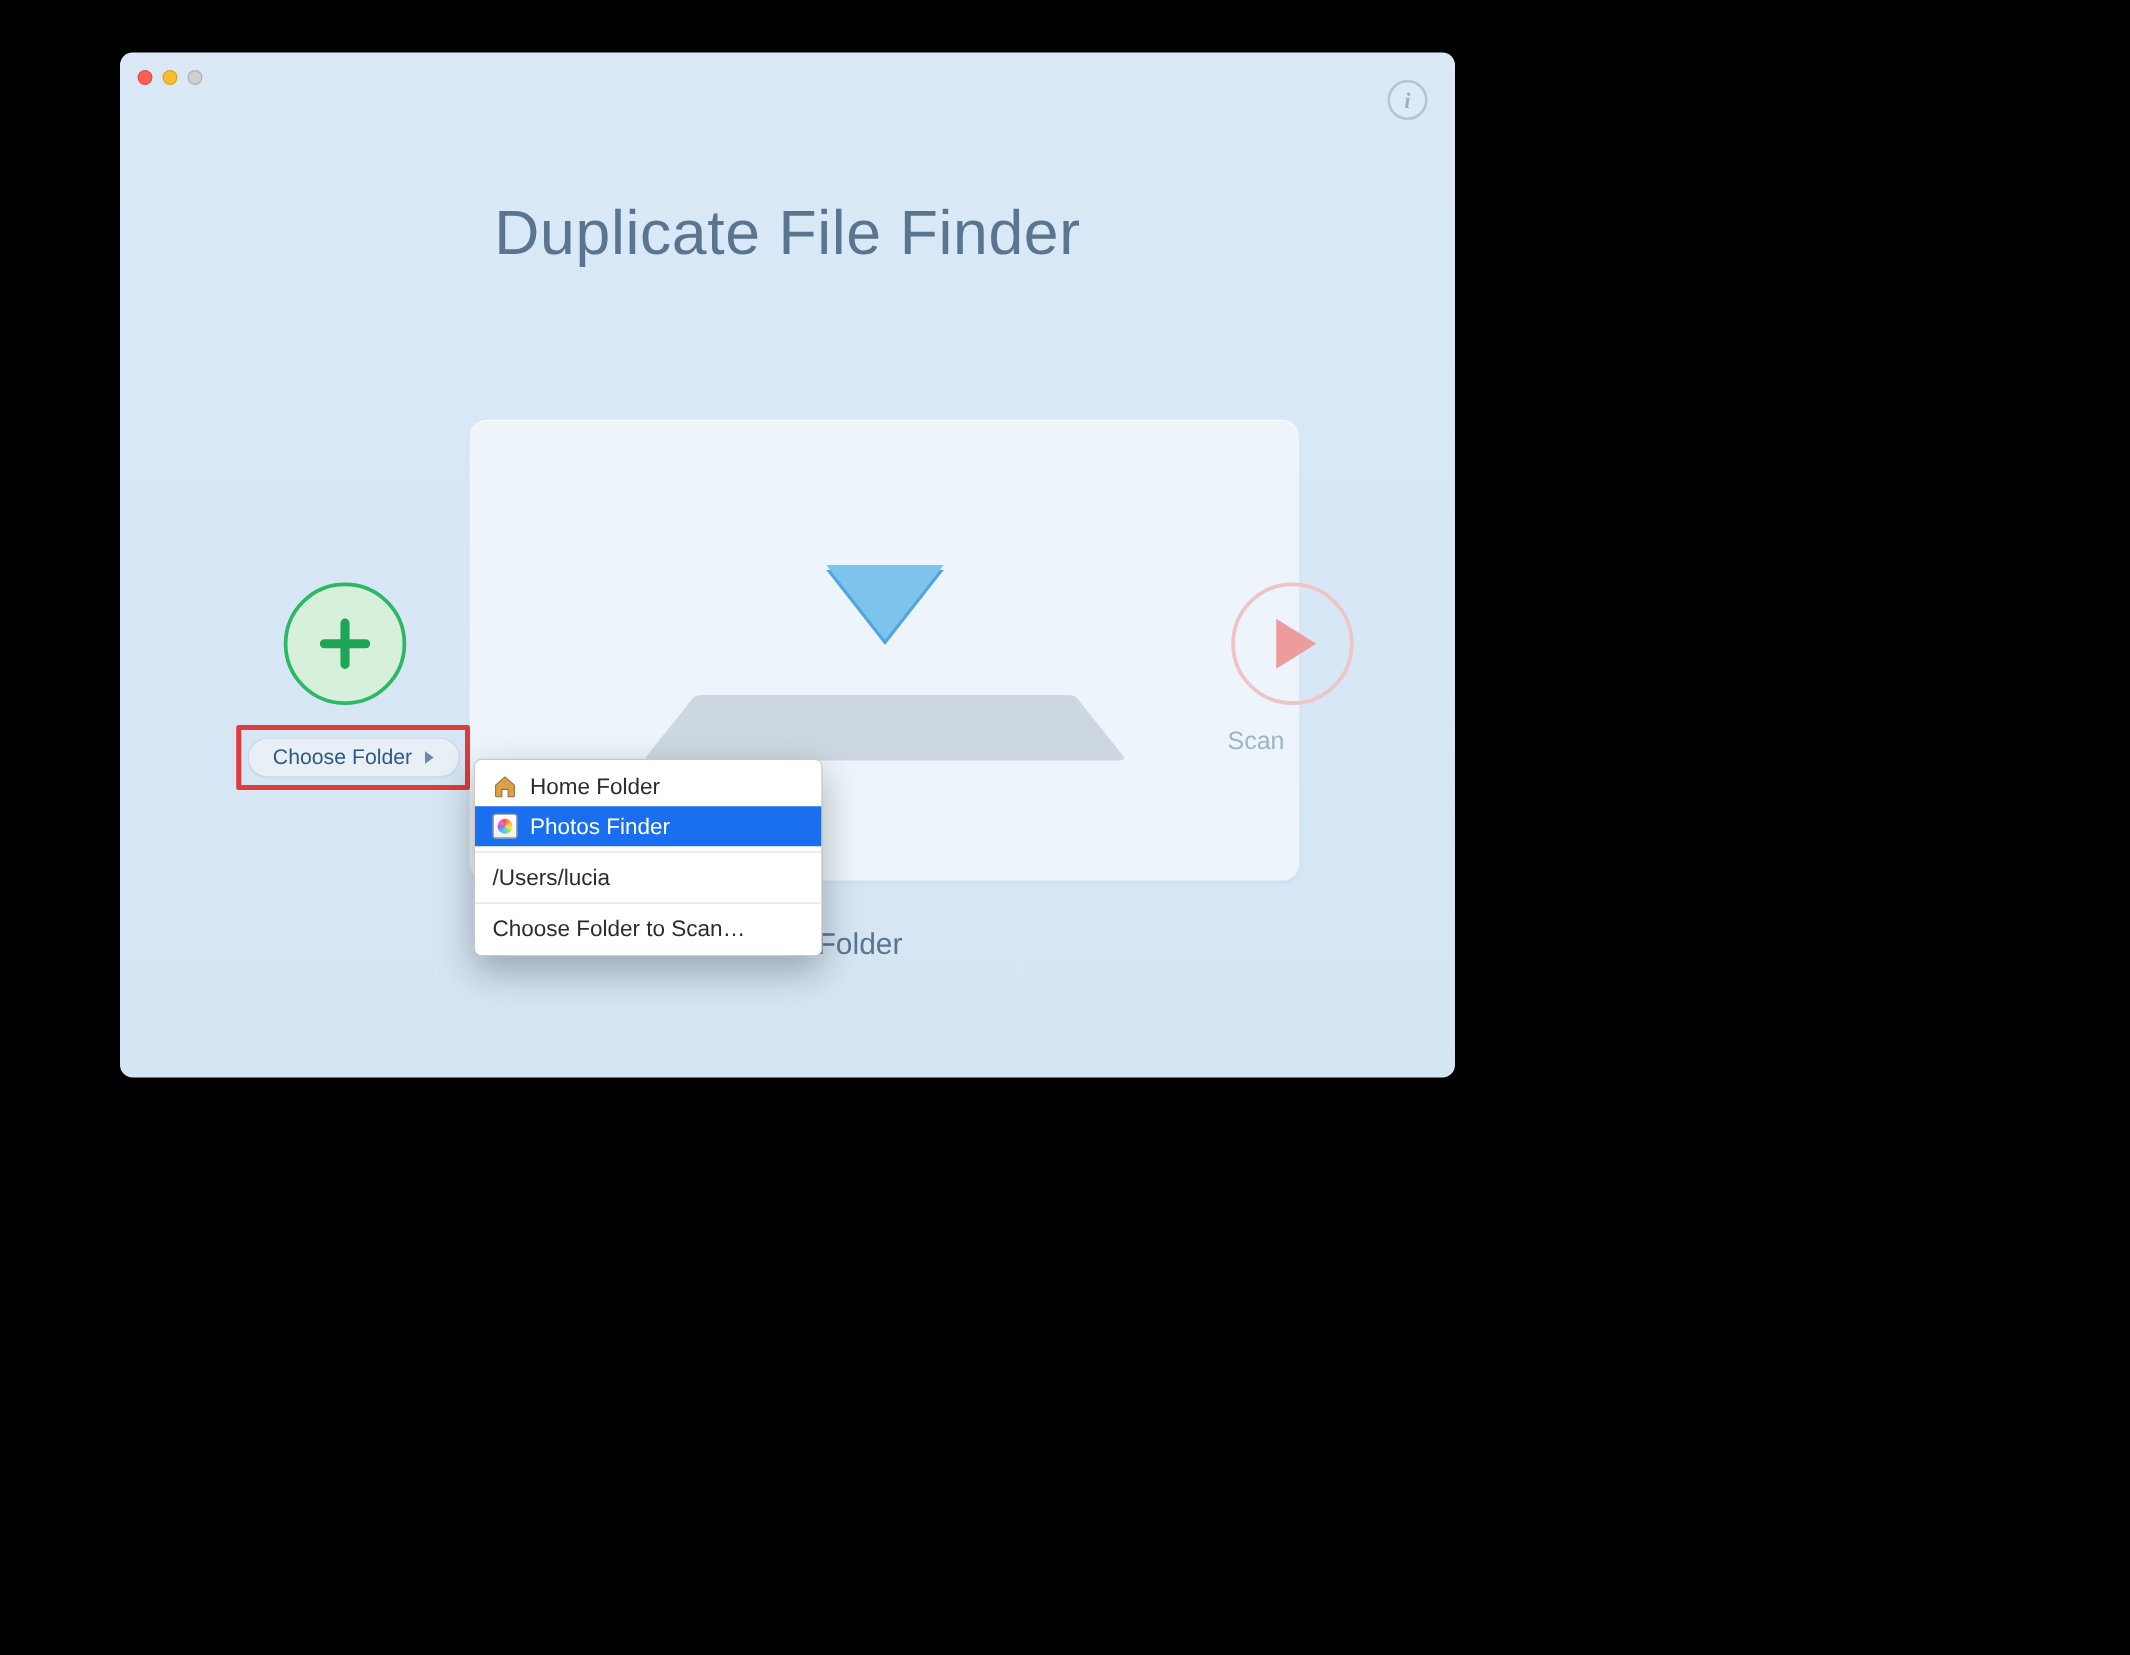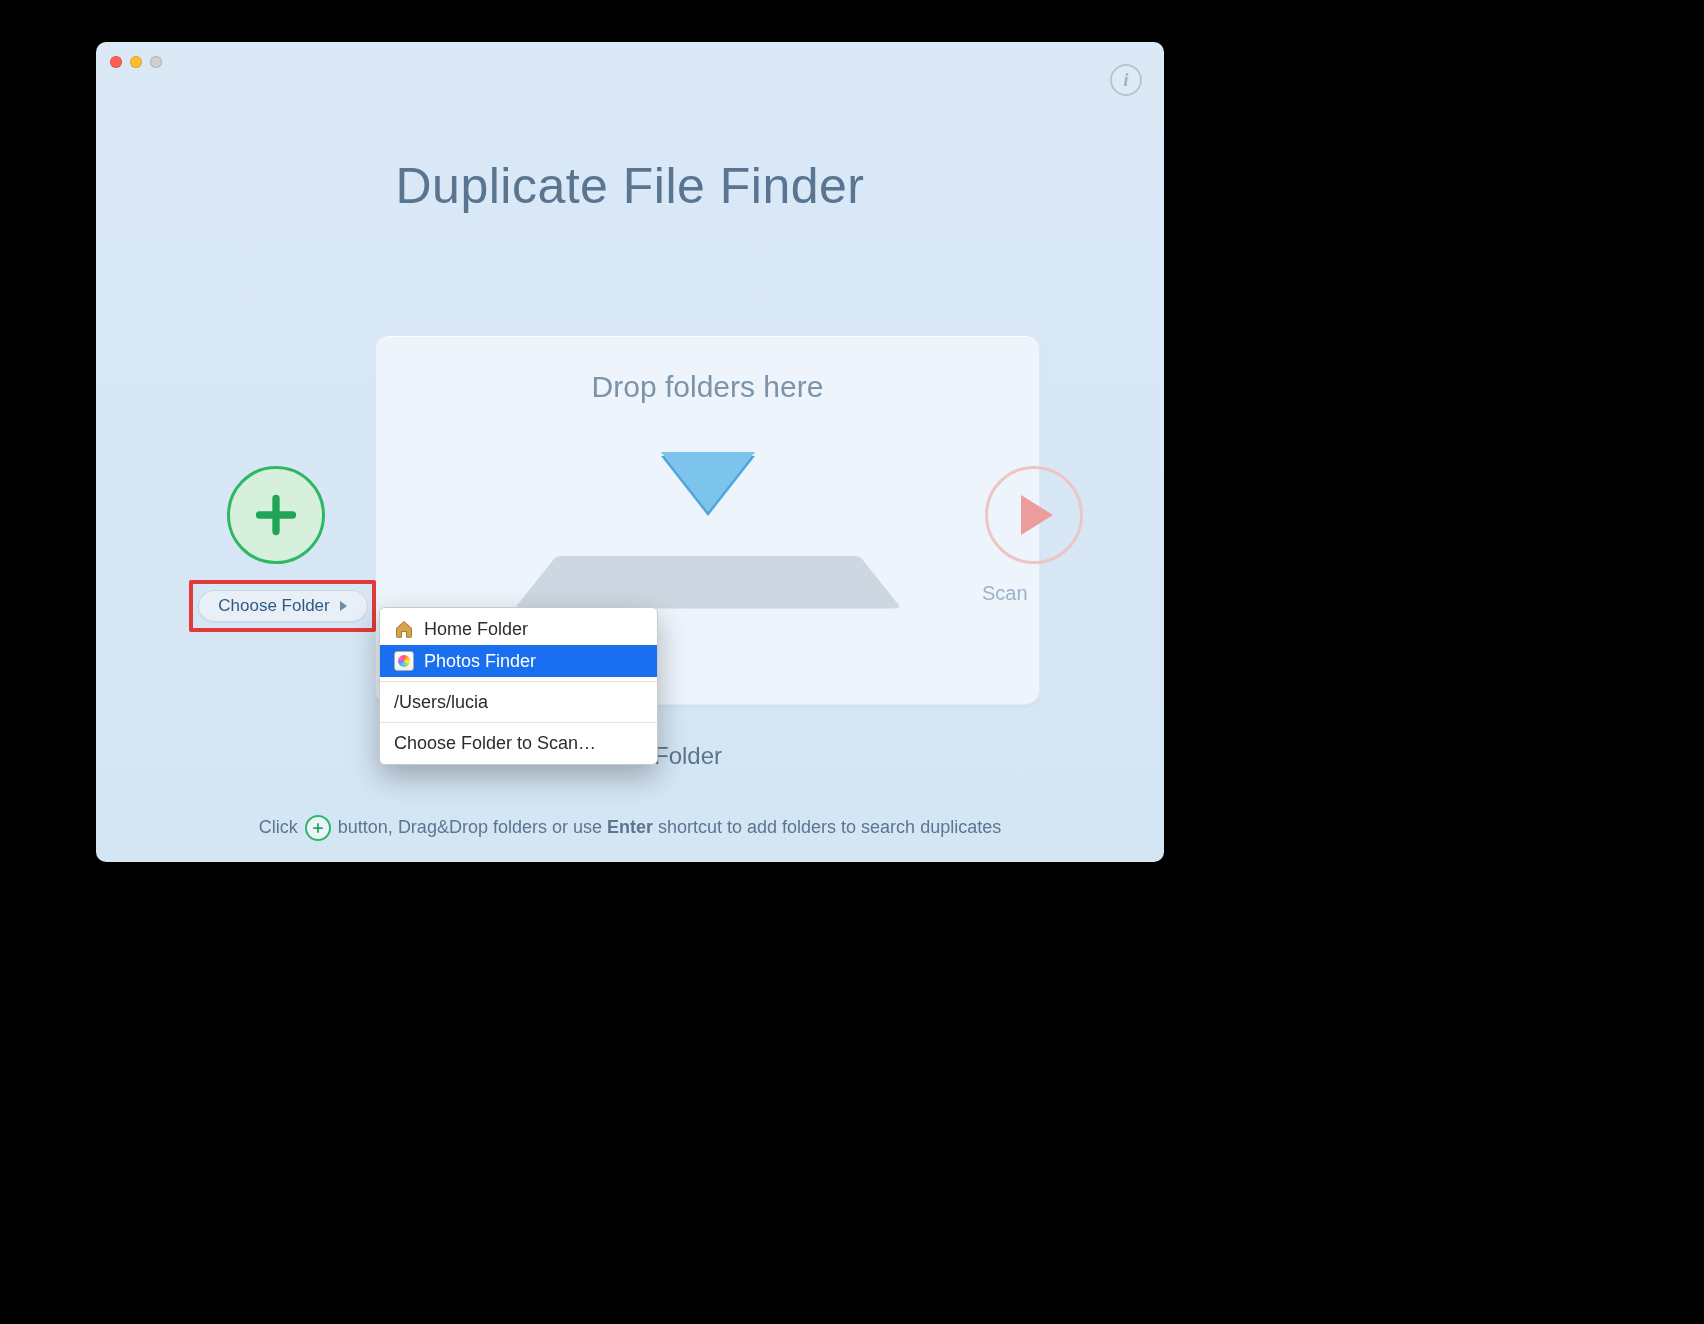--- a/index.html
+++ b/index.html
@@ -118,21 +118,20 @@
       <div class="dot green"></div>
     </div>
 
     <div class="info-btn">
       <span>i</span>
     </div>
 
     <div class="title">Duplicate File Finder</div>
 
     <div class="drop-card">
-      <div class="drop-title">Drop folders here</div>
       <div class="arrow"></div>
       <div class="tray"></div>
     </div>
 
     <div class="plus-btn">
       <svg viewBox="0 0 24 24">
         <path d="M12 3v18M3 12h18" stroke="#20a557" stroke-width="4" stroke-linecap="round" fill="none"></path>
       </svg>
     </div>
 
@@ -143,29 +142,20 @@
       </div>
     </div>
 
     <div class="scan-btn">
       <div class="scan-tri"></div>
     </div>
     <div class="scan-label">Scan</div>
 
     <div class="scan-home">can Home Folder</div>
 
-    <div class="instr">
-      <span>Click</span>
-      <span class="instr-plus">
-        <svg viewBox="0 0 24 24">
-            <path d="M12 5v14M5 12h14" stroke="#20a557" stroke-width="3" stroke-linecap="round" fill="none"></path>
-          </svg>
-      </span>
-      <span> button, Drag&amp;Drop folders or use </span><b>Enter</b><span> shortcut to add folders to search duplicates</span>
-    </div>
 
     <div class="menu">
       <div class="menu-item">
         <span class="mi-icon house">
           <svg viewBox="0 0 24 24">
               <path d="M3 11l9-8 9 8v10a1 1 0 0 1-1 1h-5v-7h-6v7H4a1 1 0 0 1-1-1z" fill="#d9a24a" stroke="#9a6c20" stroke-width="1"></path>
             </svg>
         </span>
         <span>Home Folder</span>
       </div>

